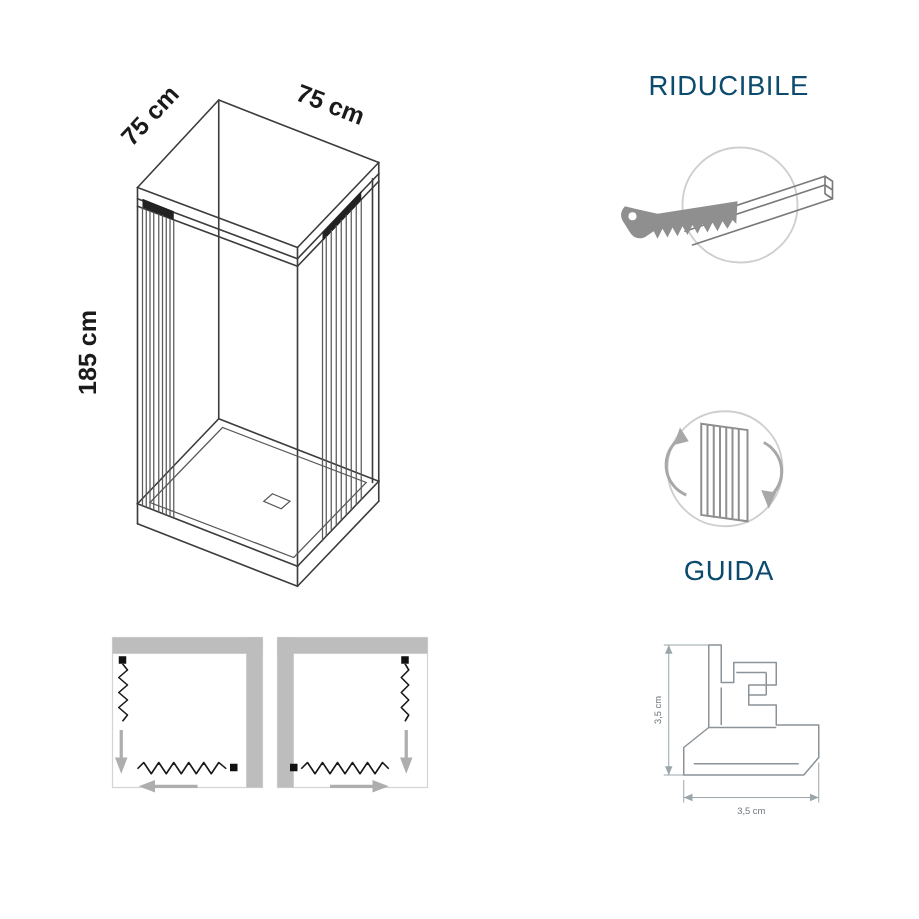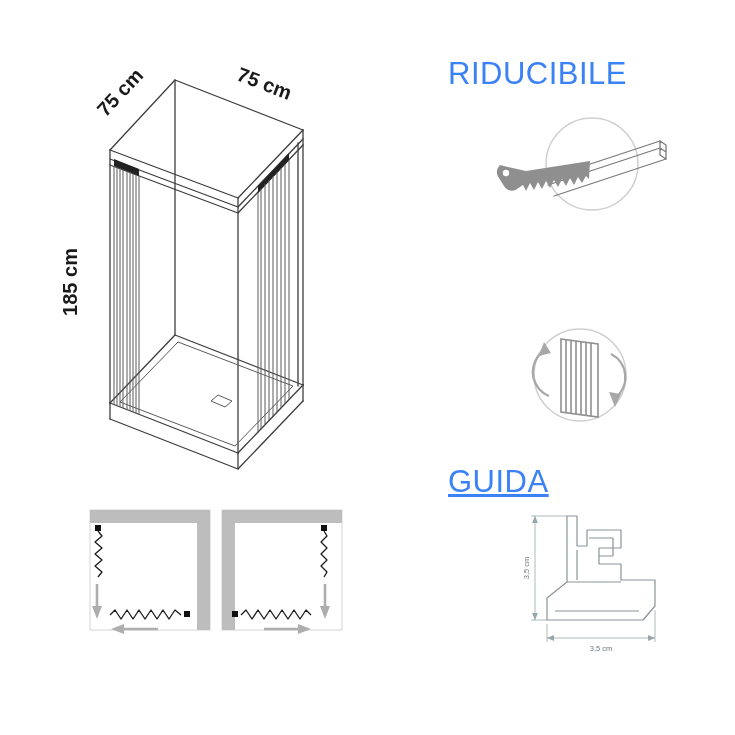--- a/index.html
+++ b/index.html
@@ -2,22 +2,22 @@
 <html><head>
 <meta charset="utf-8">
 <style>
   html,body{margin:0;padding:0;background:#ffffff;}
   .canvas{
     position:relative;width:735px;height:735px;background:#ffffff;
     font-family:"Liberation Sans",sans-serif;overflow:hidden;
   }
   .abs{position:absolute;}
   .feature-label{
-    position:absolute;left:448px;width:270px;
-    font-size:31px;font-weight:500;color:#3b82f6;letter-spacing:.5px;
+    position:absolute;left:448px;width:270px;text-align:center;
+    font-size:22px;font-weight:500;color:#0c4a6e;letter-spacing:.5px;
   }
   svg{display:block;}
   .frame-line{stroke:#3d3d3d;stroke-width:1.3;fill:none;stroke-linejoin:round;stroke-linecap:round;}
   .thin-line{stroke:#5a5a5a;stroke-width:1;fill:none;}
   .dim-text{font-family:"Liberation Sans",sans-serif;font-size:20px;font-weight:600;fill:#1a1a1a;}
   .tiny-dim{font-family:"Liberation Sans",sans-serif;font-size:7.5px;fill:#70787c;}
   .zigzag{stroke:#1a1a1a;stroke-width:1.3;fill:none;stroke-linejoin:round;}
   .arrow-line{stroke:#aeaeae;stroke-width:2.6;fill:none;}
   .arrow-head{fill:#aeaeae;}
   .icon-circle{stroke:#cfcfcf;stroke-width:1.5;fill:none;}
@@ -138,21 +138,21 @@
       <path class="pleat-gray" d="M61,22 L61,95 M66,22 L66,96 M71,23 L71,96 M76,24 L76,97 M81,24 L81,97 M86,25 L86,98"></path>
     </g>
     <g>
       <path class="curve-arrow" d="M44,78 A26,26 0 0 1 40,32"></path>
       <polygon class="curve-head" points="34,38 46,35 39,24"></polygon>
       <path class="curve-arrow" d="M106,36 A26,26 0 0 1 110,80"></path>
       <polygon class="curve-head" points="104,74 116,76 110,89"></polygon>
     </g>
   </svg>
 
-  <div class="feature-label" style="top:464px;text-decoration:underline;">GUIDA</div>
+  <div class="feature-label" style="top:444px;">GUIDA</div>
 
   <svg class="abs" style="left:505px;top:508px;" width="165" height="150" viewBox="0 0 165 150">
     <g>
       <path class="profile-line" d="M62,8 L72,8 L72,38 L82,38 L82,22 L116,22 L116,40 L94,40 L94,56 L116,56 L116,72 L150,72 L150,98 L138,112 L42,112 L42,90 L62,74 Z"></path>
       <path class="profile-line" d="M72,42 L72,72 M62,74 L116,74 M84,30 L108,30 M108,30 L108,48 M94,48 L108,48 M50,103 L134,103"></path>
     </g>
     <g>
       <path class="dim-line" d="M62,8 L26,8 M42,112 L26,112 M30,8 L30,112"></path>
       <polygon class="dim-head" points="27,15 33,15 30,8"></polygon>
       <polygon class="dim-head" points="27,105 33,105 30,112"></polygon>

